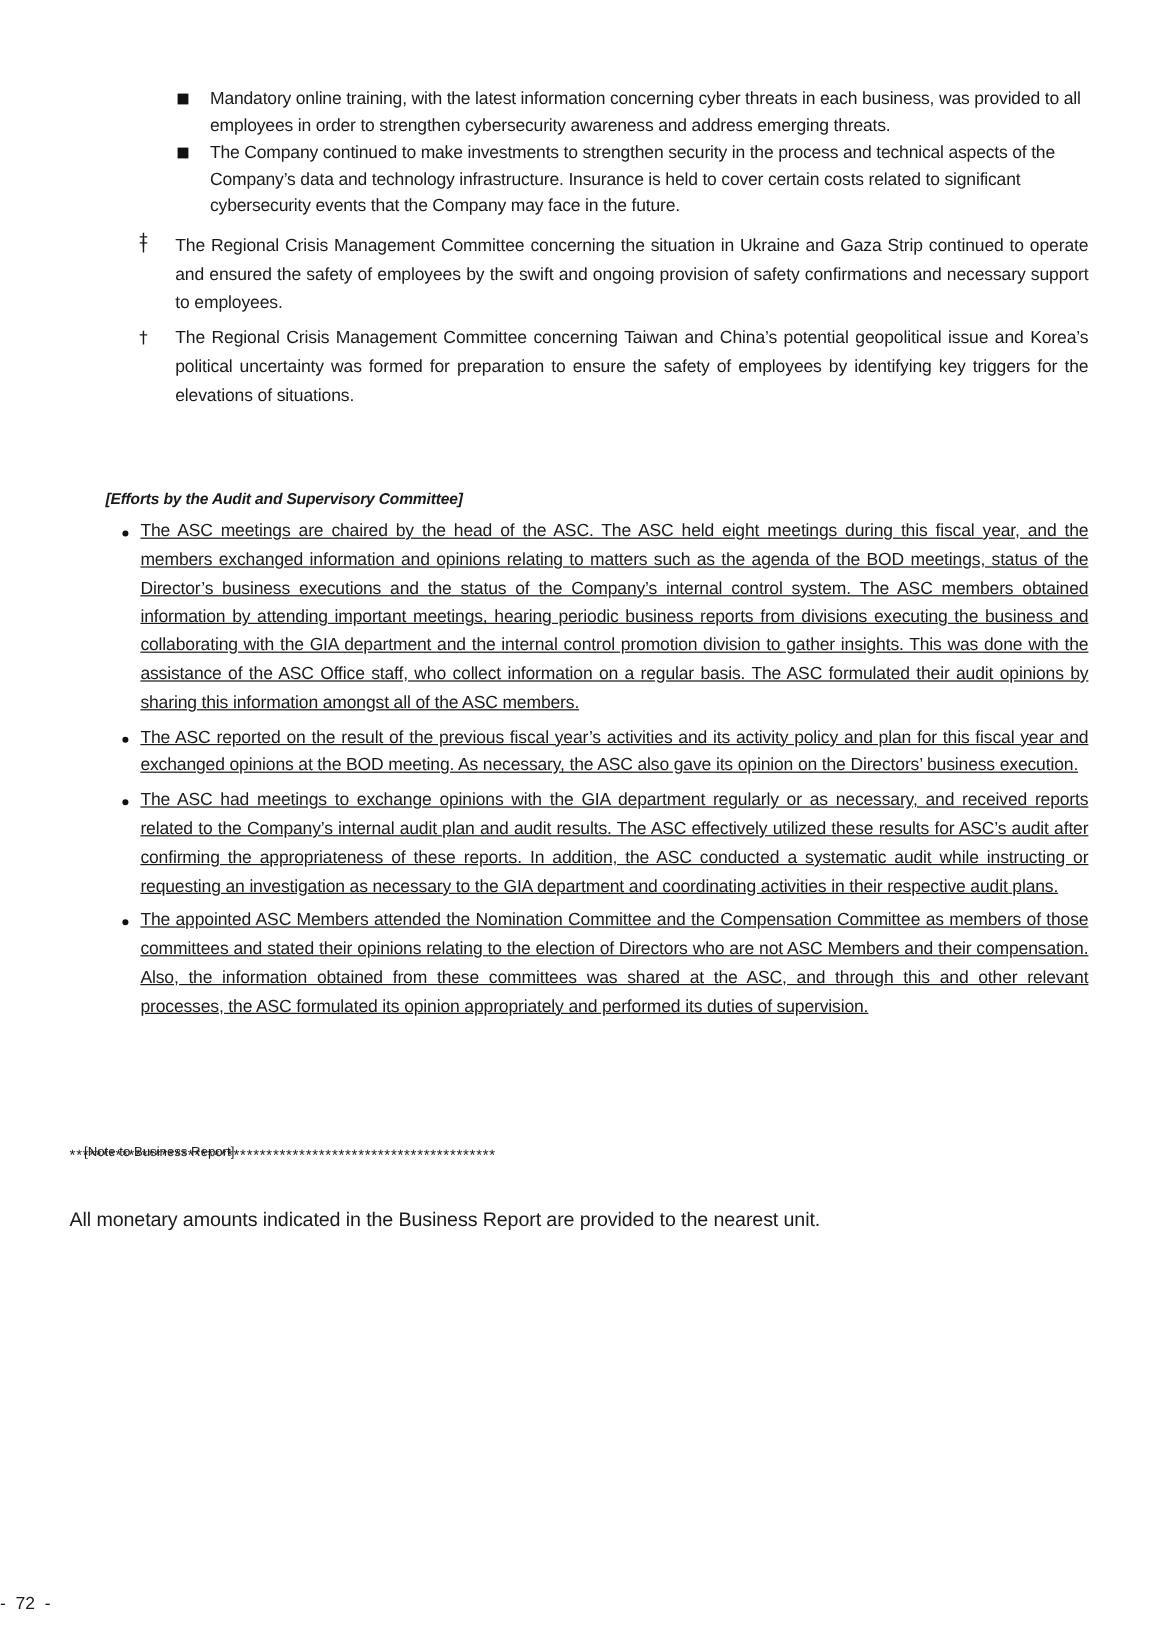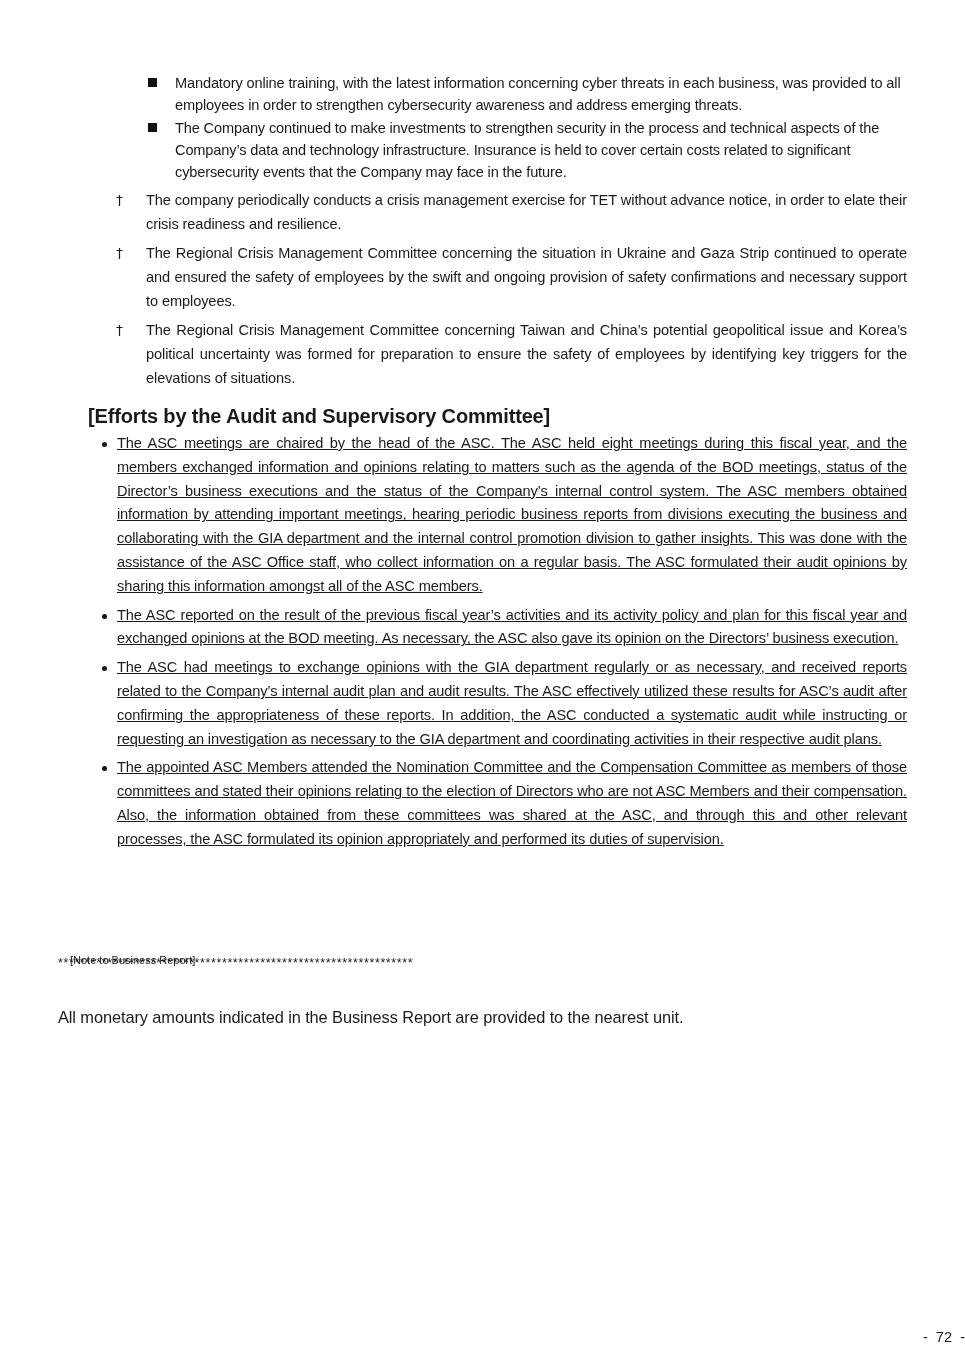--- a/index.html
+++ b/index.html
@@ -12,52 +12,51 @@
     
     .sq-list { position: absolute; left: 147px; top: 72px; width: 760px; margin: 0; padding: 0; list-style: none; }
     .sq-item { position: relative; padding-left: 28px; font-size: 14.6px; line-height: 22.3px; letter-spacing: -0.15px; margin: 0; }
     .sq-bullet { position: absolute; left: 1px; top: 6px; width: 9px; height: 9px; background: #111; }
 
     
     .dg-list { position: absolute; left: 116px; top: 188px; width: 791px; margin: 0; padding: 0; list-style: none; }
     .dg-item { position: relative; padding-left: 30px; font-size: 14.6px; line-height: 24px; text-align: justify; margin: 0 0 5px 0; letter-spacing: -0.1px; }
     .dg-mark { position: absolute; left: 0; top: 0; font-family: "DejaVu Sans", sans-serif; font-size: 14px; }
 
-    .section-heading { position: absolute; left: 88px; top: 405px; font-size: 20px; font-weight: bold; line-height: 22px; letter-spacing: -0.15px; margin: 0; }
+    .section-heading { position: absolute; left: 88px; top: 405px; font-size: 13px; font-weight: bold; line-height: 22px; letter-spacing: -0.15px; margin: 0; font-style: italic; }
 
     .dot-list { position: absolute; left: 101px; top: 432px; width: 806px; margin: 0; padding: 0; list-style: none; text-decoration: underline; }
     .dot-item { position: relative; padding-left: 16px; font-size: 14.6px; line-height: 23.8px; text-align: justify; margin: 0 0 5px 0; letter-spacing: -0.12px; }
     .dot-mark { position: absolute; left: 1px; top: 10px; width: 5px; height: 5px; border-radius: 50%; background: #111; }
 
     .stars { position: absolute; left: 58px; top: 954px; font-size: 12.5px; letter-spacing: 0.6px; line-height: 18px; font-family: "Liberation Sans", sans-serif; white-space: nowrap; }
     .note-title { position: absolute; left: 58px; top: 936px; font-size: 11px; line-height: 24px; margin: 12px; }
     .note-body { position: absolute; left: 58px; top: 1005px; font-size: 16.4px; line-height: 24px; margin: 0; letter-spacing: -0.1px; }
 
-    .page-number { position: absolute; left: 0; width: 965px; top: 1327px; text-align: right; font-size: 14.6px; line-height: 20px; word-spacing: 4px; }
+    .page-number { position: absolute; left: 0; width: 965px; top: 1327px; text-align: left; font-size: 14.6px; line-height: 20px; word-spacing: 4px; }
   </style>
 </head>
 <body>
 
 <div class="page">
 
   <ul class="sq-list">
     <li class="sq-item">
       <span class="sq-bullet"></span>
       <span>Mandatory online training, with the latest information concerning cyber threats in each business, was provided to all employees in order to strengthen cybersecurity awareness and address emerging threats.</span>
     </li>
     <li class="sq-item">
       <span class="sq-bullet"></span>
       <span>The Company continued to make investments to strengthen security in the process and technical aspects of the Company’s data and technology infrastructure. Insurance is held to cover certain costs related to significant cybersecurity events that the Company may face in the future.</span>
     </li>
   </ul>
 
   <ul class="dg-list">
     <li class="dg-item">
       <span class="dg-mark">†</span>
-      <span>The company periodically conducts a crisis management exercise for TET without advance notice, in order to elate their crisis readiness and resilience.</span>
     </li>
     <li class="dg-item">
       <span class="dg-mark">†</span>
       <span>The Regional Crisis Management Committee concerning the situation in Ukraine and Gaza Strip continued to operate and ensured the safety of employees by the swift and ongoing provision of safety confirmations and necessary support to employees.</span>
     </li>
     <li class="dg-item">
       <span class="dg-mark">†</span>
       <span>The Regional Crisis Management Committee concerning Taiwan and China’s potential geopolitical issue and Korea’s political uncertainty was formed for preparation to ensure the safety of employees by identifying key triggers for the elevations of situations.</span>
     </li>
   </ul>

